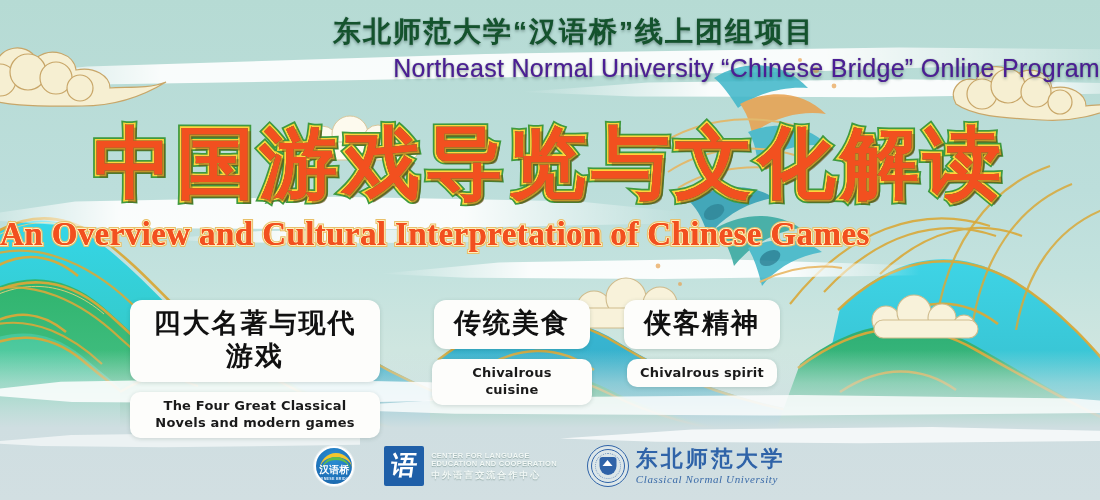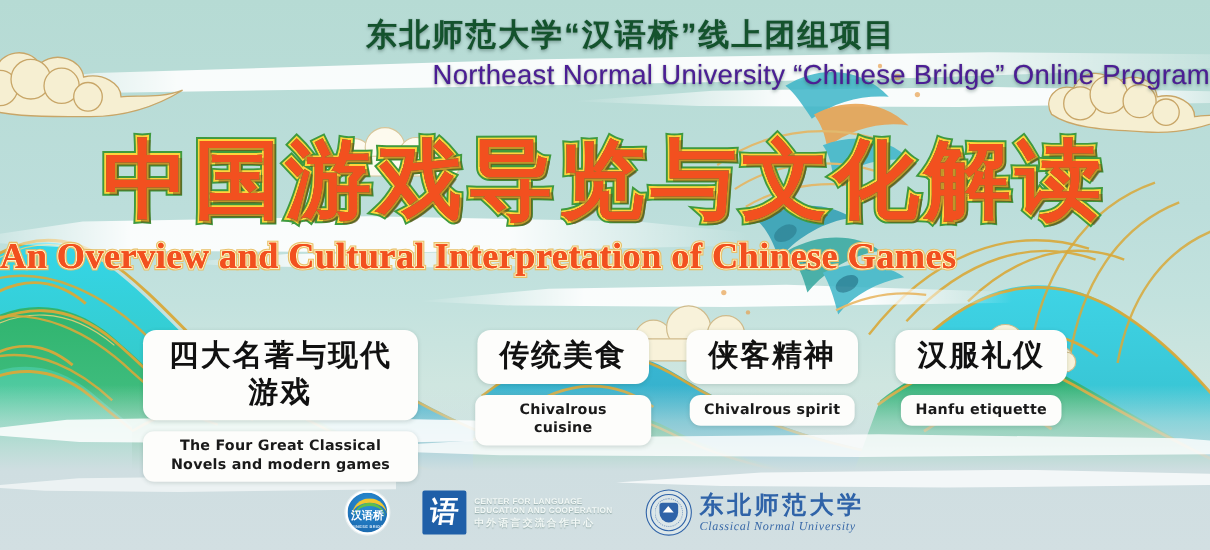--- a/index.html
+++ b/index.html
@@ -482,24 +482,20 @@
       <div class="en">The Four Great Classical Novels and modern games</div>
     </div>
     <div class="topic t2">
       <div class="cn">传统美食</div>
       <div class="en">Chivalrous cuisine</div>
     </div>
     <div class="topic t3">
       <div class="cn">侠客精神</div>
       <div class="en">Chivalrous spirit</div>
     </div>
-    <div class="topic t4">
-      <div class="cn">汉服礼仪</div>
-      <div class="en">Hanfu etiquette</div>
-    </div>
   </div>
 
   <div class="footer">
 
     <div class="logo">
       <div class="cb-circle">
         <div class="cb-arc"></div>
         <div class="cb-arc2"></div>
         <div class="cb-cn">汉语桥</div>
         <div class="cb-en">CHINESE BRIDGE</div>

